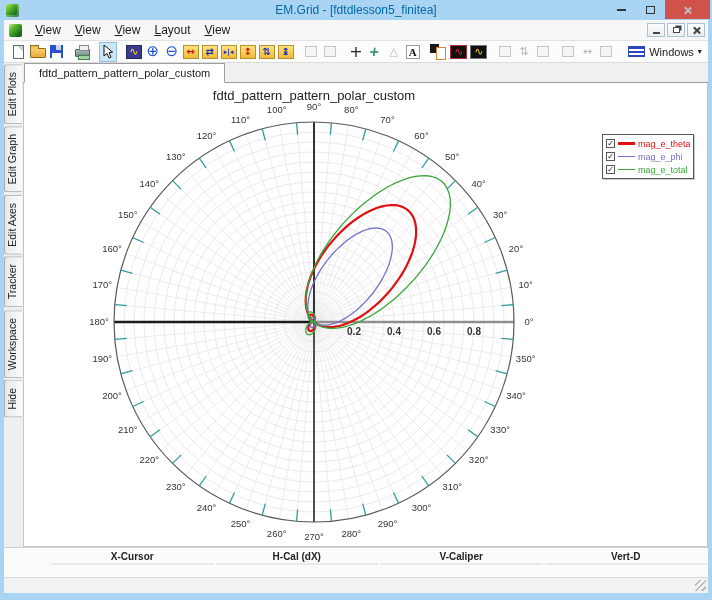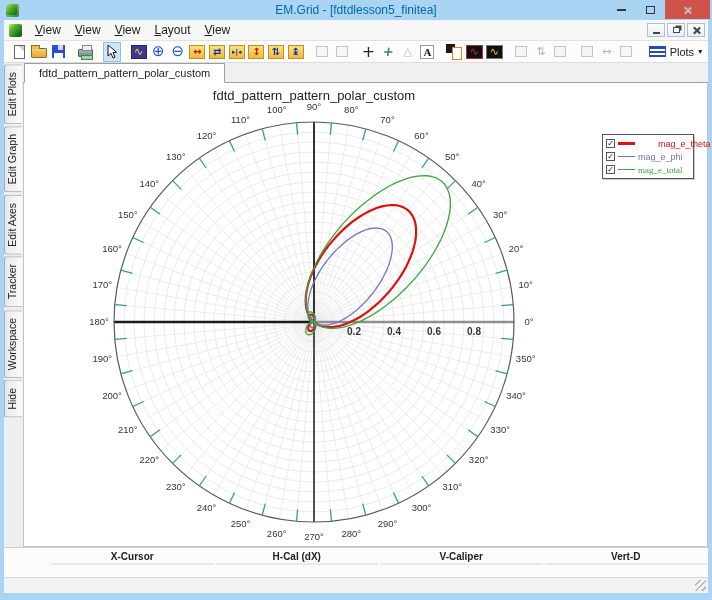--- a/index.html
+++ b/index.html
@@ -258,21 +258,21 @@
           <span class="dsq"></span>
         </span>
       <span class="tbtn">
           <span class="dgl g">↔</span>
         </span>
       <span class="tbtn">
           <span class="dsq"></span>
         </span>
       <span class="layout-btn">
         <span class="lay"></span>
-        <span class="lay-label">Plots</span>
+        <span class="lay-label">Windows</span>
         <span class="caret">▾</span>
       </span>
     </div>
 
     <div class="sidebar">
 
         <div class="side-tab">Edit Plots</div>
 
         <div class="side-tab">Edit Graph</div>
 
@@ -464,33 +464,33 @@
           <text class="rlab" x="450" y="252">0.8</text>
           <path d="M290.3 239.2L291.1 239.9L291.9 240.4L292.8 241.0L293.8 241.5L294.7 242.0L295.7 242.4L296.8 242.8L297.9 243.1L299.0 243.4L300.1 243.6L301.4 243.8L302.6 244.0L303.9 244.1L305.2 244.1L306.6 244.1L308.1 244.0L309.6 243.9L311.1 243.7L312.7 243.4L314.4 243.1L316.1 242.7L317.9 242.2L319.7 241.6L321.7 240.9L323.6 240.2L325.7 239.3L327.8 238.3L330.0 237.3L332.3 236.0L334.6 234.7L337.1 233.2L339.6 231.6L342.2 229.8L344.8 227.8L347.5 225.7L350.3 223.4L353.2 220.9L356.1 218.2L359.0 215.2L362.0 212.1L365.0 208.7L368.0 205.1L371.0 201.2L373.9 197.2L376.8 192.9L379.5 188.4L382.1 183.7L384.5 178.8L386.6 173.8L388.5 168.8L390.0 163.6L391.2 158.5L391.9 153.5L392.1 148.6L391.9 144.0L391.2 139.6L389.9 135.6L388.0 132.0L385.7 128.9L382.8 126.4L379.5 124.4L375.8 123.0L371.8 122.2L367.4 122.1L362.8 122.5L358.1 123.4L353.3 124.8L348.5 126.7L343.7 129.0L338.9 131.6L334.4 134.5L329.9 137.6L325.7 140.9L321.7 144.4L317.9 147.9L314.3 151.5L310.9 155.1L307.8 158.7L304.9 162.2L302.3 165.7L299.8 169.2L297.6 172.5L295.5 175.8L293.7 179.0L292.0 182.1L290.5 185.1L289.1 187.9L287.9 190.7L286.8 193.4L285.9 196.0L285.0 198.5L284.3 200.9L283.7 203.2L283.2 205.4L282.7 207.5L282.4 209.5L282.1 211.5L281.9 213.3L281.8 215.1L281.7 216.8L281.7 218.5L281.8 220.1L281.9 221.6L282.0 223.0L282.2 224.4L282.5 225.8L282.8 227.0L283.2 228.3L283.5 229.4L284.0 230.5L284.4 231.6L284.9 232.6L285.5 233.6L286.1 234.5L286.7 235.4L287.3 236.3L288.0 237.1L288.7 237.8L289.5 238.5ZM290.0 239.0L290.1 239.0L290.2 238.9L290.2 238.9L290.3 238.8L290.3 238.8L290.4 238.7L290.5 238.7L290.5 238.6L290.6 238.5L290.6 238.5L290.7 238.4L290.7 238.3L290.8 238.2L290.8 238.2L290.8 238.1L290.9 238.0L290.9 237.9L290.9 237.8L291.0 237.7L291.0 237.6L291.0 237.4L291.0 237.3L291.0 237.2L291.1 237.1L291.1 236.9L291.1 236.8L291.1 236.6L291.1 236.5L291.0 236.3L291.0 236.1L291.0 236.0L291.0 235.8L290.9 235.6L290.9 235.4L290.8 235.2L290.7 235.0L290.7 234.8L290.6 234.6L290.5 234.4L290.4 234.1L290.3 233.9L290.1 233.7L290.0 233.5L289.9 233.3L289.7 233.1L289.5 232.9L289.3 232.7L289.1 232.5L288.9 232.3L288.7 232.1L288.5 232.0L288.3 231.9L288.1 231.8L287.8 231.7L287.6 231.6L287.4 231.6L287.2 231.6L287.0 231.6L286.7 231.7L286.6 231.8L286.4 231.9L286.2 232.0L286.1 232.2L285.9 232.4L285.8 232.6L285.7 232.8L285.7 233.0L285.6 233.3L285.6 233.5L285.6 233.8L285.6 234.1L285.6 234.3L285.6 234.6L285.6 234.9L285.7 235.1L285.8 235.4L285.8 235.6L285.9 235.9L286.0 236.1L286.1 236.3L286.2 236.5L286.3 236.7L286.4 236.9L286.5 237.1L286.6 237.3L286.8 237.5L286.9 237.6L287.0 237.8L287.1 237.9L287.2 238.0L287.3 238.1L287.5 238.2L287.6 238.3L287.7 238.4L287.8 238.5L287.9 238.6L288.0 238.7L288.1 238.8L288.2 238.8L288.3 238.9L288.4 238.9L288.5 239.0L288.6 239.0L288.7 239.0L288.8 239.1L288.9 239.1L289.0 239.1L289.1 239.1L289.2 239.1L289.3 239.1L289.3 239.1L289.4 239.1L289.5 239.1L289.6 239.1L289.7 239.1L289.7 239.1L289.8 239.1L289.9 239.0L290.0 239.0ZM290.0 239.0L289.9 238.9L289.8 238.9L289.7 238.9L289.6 238.9L289.5 238.8L289.4 238.8L289.3 238.8L289.2 238.8L289.1 238.8L289.0 238.8L288.9 238.8L288.8 238.8L288.7 238.8L288.6 238.9L288.4 238.9L288.3 238.9L288.2 239.0L288.1 239.0L287.9 239.1L287.8 239.1L287.7 239.2L287.5 239.3L287.4 239.4L287.3 239.5L287.1 239.6L287.0 239.7L286.8 239.8L286.7 239.9L286.5 240.1L286.4 240.2L286.2 240.4L286.1 240.5L285.9 240.7L285.8 240.9L285.6 241.1L285.5 241.4L285.3 241.6L285.2 241.8L285.1 242.1L284.9 242.4L284.8 242.6L284.7 242.9L284.6 243.2L284.5 243.5L284.4 243.9L284.3 244.2L284.3 244.5L284.2 244.9L284.2 245.2L284.2 245.5L284.3 245.8L284.3 246.2L284.4 246.5L284.5 246.8L284.6 247.0L284.7 247.3L284.9 247.5L285.1 247.7L285.3 247.8L285.5 247.9L285.8 248.0L286.0 248.1L286.3 248.1L286.6 248.1L286.9 248.1L287.2 248.0L287.5 247.9L287.7 247.7L288.0 247.6L288.3 247.4L288.6 247.2L288.8 247.0L289.1 246.7L289.3 246.5L289.5 246.2L289.7 246.0L289.9 245.7L290.1 245.4L290.2 245.2L290.4 244.9L290.5 244.6L290.6 244.4L290.7 244.1L290.8 243.9L290.9 243.6L291.0 243.4L291.0 243.1L291.1 242.9L291.1 242.7L291.2 242.5L291.2 242.3L291.2 242.1L291.2 241.9L291.2 241.7L291.2 241.5L291.2 241.4L291.2 241.2L291.2 241.0L291.2 240.9L291.2 240.7L291.1 240.6L291.1 240.5L291.1 240.4L291.0 240.2L291.0 240.1L290.9 240.0L290.9 239.9L290.8 239.8L290.8 239.7L290.7 239.6L290.6 239.5L290.6 239.5L290.5 239.4L290.4 239.3L290.4 239.2L290.3 239.2L290.2 239.1L290.1 239.1L290.1 239.0Z" fill="none" stroke="#e01010" stroke-width="2.2" stroke-linejoin="round"></path>
           <path d="M290.2 239.1L290.8 239.6L291.4 239.9L292.0 240.3L292.6 240.6L293.3 240.9L294.0 241.2L294.7 241.5L295.5 241.7L296.2 241.8L297.0 242.0L297.9 242.1L298.7 242.2L299.6 242.2L300.6 242.2L301.5 242.2L302.5 242.1L303.6 242.0L304.6 241.8L305.8 241.6L306.9 241.4L308.1 241.1L309.4 240.7L310.7 240.3L312.1 239.8L313.5 239.2L314.9 238.6L316.5 237.8L318.0 237.0L319.7 236.1L321.4 235.1L323.2 234.0L325.0 232.8L326.9 231.5L328.9 230.0L330.9 228.4L333.0 226.7L335.2 224.7L337.4 222.7L339.7 220.4L342.1 218.0L344.4 215.3L346.8 212.5L349.3 209.5L351.7 206.2L354.0 202.8L356.4 199.1L358.6 195.3L360.7 191.3L362.6 187.2L364.4 183.0L365.8 178.7L367.0 174.4L367.8 170.1L368.3 166.0L368.3 162.1L367.9 158.4L366.9 155.0L365.6 152.1L363.7 149.6L361.4 147.6L358.7 146.2L355.6 145.3L352.2 145.0L348.6 145.2L344.8 146.0L340.9 147.2L337.0 148.8L333.0 150.8L329.1 153.1L325.4 155.7L321.7 158.4L318.3 161.4L315.0 164.4L311.9 167.4L309.0 170.5L306.3 173.6L303.8 176.6L301.5 179.6L299.4 182.6L297.5 185.4L295.8 188.2L294.2 190.9L292.8 193.5L291.5 195.9L290.4 198.3L289.3 200.6L288.4 202.8L287.6 204.9L286.9 206.9L286.3 208.8L285.8 210.7L285.3 212.4L284.9 214.1L284.6 215.7L284.4 217.2L284.2 218.6L284.0 220.0L283.9 221.4L283.9 222.6L283.9 223.8L283.9 225.0L284.0 226.1L284.1 227.2L284.2 228.2L284.4 229.1L284.6 230.0L284.9 230.9L285.1 231.8L285.4 232.6L285.7 233.3L286.1 234.0L286.4 234.7L286.8 235.4L287.2 236.0L287.7 236.6L288.1 237.2L288.6 237.7L289.1 238.2L289.6 238.7ZM290.0 239.0L290.1 239.0L290.1 238.9L290.2 238.9L290.2 238.9L290.2 238.8L290.3 238.8L290.3 238.8L290.4 238.7L290.4 238.7L290.4 238.6L290.5 238.6L290.5 238.5L290.5 238.5L290.6 238.4L290.6 238.3L290.6 238.3L290.6 238.2L290.7 238.1L290.7 238.1L290.7 238.0L290.7 237.9L290.7 237.8L290.7 237.7L290.7 237.6L290.7 237.6L290.7 237.5L290.7 237.4L290.7 237.3L290.7 237.1L290.7 237.0L290.7 236.9L290.7 236.8L290.6 236.7L290.6 236.6L290.5 236.4L290.5 236.3L290.4 236.2L290.4 236.0L290.3 235.9L290.3 235.8L290.2 235.7L290.1 235.5L290.0 235.4L289.9 235.3L289.8 235.1L289.7 235.0L289.6 234.9L289.4 234.8L289.3 234.7L289.2 234.6L289.1 234.6L288.9 234.5L288.8 234.4L288.6 234.4L288.5 234.4L288.4 234.4L288.2 234.4L288.1 234.4L288.0 234.4L287.8 234.5L287.7 234.6L287.6 234.6L287.5 234.7L287.5 234.8L287.4 235.0L287.3 235.1L287.3 235.2L287.2 235.4L287.2 235.5L287.2 235.7L287.2 235.8L287.1 236.0L287.2 236.2L287.2 236.3L287.2 236.5L287.2 236.6L287.3 236.8L287.3 236.9L287.4 237.1L287.4 237.2L287.5 237.4L287.5 237.5L287.6 237.6L287.7 237.7L287.7 237.8L287.8 238.0L287.9 238.1L287.9 238.1L288.0 238.2L288.1 238.3L288.2 238.4L288.2 238.5L288.3 238.5L288.4 238.6L288.5 238.7L288.5 238.7L288.6 238.8L288.7 238.8L288.8 238.9L288.8 238.9L288.9 238.9L289.0 239.0L289.0 239.0L289.1 239.0L289.2 239.0L289.2 239.1L289.3 239.1L289.4 239.1L289.4 239.1L289.5 239.1L289.5 239.1L289.6 239.1L289.7 239.1L289.7 239.1L289.8 239.1L289.8 239.1L289.9 239.1L289.9 239.0L290.0 239.0ZM290.0 239.0L289.9 239.0L289.9 238.9L289.8 238.9L289.7 238.9L289.6 238.9L289.6 238.9L289.5 238.9L289.4 238.9L289.4 238.9L289.3 238.9L289.2 238.9L289.1 238.9L289.0 238.9L288.9 238.9L288.9 238.9L288.8 238.9L288.7 239.0L288.6 239.0L288.5 239.1L288.4 239.1L288.3 239.1L288.2 239.2L288.1 239.3L288.1 239.3L288.0 239.4L287.9 239.5L287.8 239.6L287.7 239.6L287.6 239.7L287.5 239.8L287.4 239.9L287.3 240.1L287.2 240.2L287.1 240.3L287.0 240.4L287.0 240.6L286.9 240.7L286.8 240.9L286.7 241.0L286.7 241.2L286.6 241.4L286.5 241.6L286.5 241.7L286.5 241.9L286.4 242.1L286.4 242.3L286.4 242.5L286.4 242.7L286.4 242.9L286.4 243.0L286.5 243.2L286.5 243.4L286.6 243.5L286.6 243.7L286.7 243.8L286.8 244.0L286.9 244.1L287.1 244.2L287.2 244.3L287.3 244.4L287.5 244.4L287.6 244.5L287.8 244.5L287.9 244.5L288.1 244.5L288.3 244.5L288.4 244.4L288.6 244.4L288.8 244.3L288.9 244.2L289.1 244.1L289.3 244.0L289.4 243.9L289.5 243.8L289.7 243.6L289.8 243.5L289.9 243.3L290.0 243.2L290.1 243.1L290.2 242.9L290.3 242.8L290.4 242.6L290.5 242.4L290.6 242.3L290.6 242.1L290.7 242.0L290.7 241.9L290.8 241.7L290.8 241.6L290.8 241.4L290.8 241.3L290.9 241.2L290.9 241.0L290.9 240.9L290.9 240.8L290.9 240.7L290.9 240.6L290.9 240.5L290.9 240.4L290.8 240.3L290.8 240.2L290.8 240.1L290.8 240.0L290.7 239.9L290.7 239.8L290.7 239.7L290.6 239.7L290.6 239.6L290.6 239.5L290.5 239.5L290.5 239.4L290.4 239.3L290.4 239.3L290.3 239.2L290.3 239.2L290.2 239.1L290.2 239.1L290.1 239.1L290.0 239.0Z" fill="none" stroke="#7373c9" stroke-width="1.3" stroke-linejoin="round"></path>
           <path d="M290.3 239.2L291.1 240.0L292.0 240.6L293.0 241.3L293.9 241.9L295.0 242.4L296.0 242.9L297.1 243.4L298.3 243.8L299.5 244.2L300.7 244.5L302.0 244.7L303.4 245.0L304.8 245.1L306.3 245.3L307.8 245.3L309.4 245.3L311.1 245.2L312.8 245.1L314.6 244.9L316.4 244.6L318.4 244.3L320.4 243.8L322.5 243.3L324.8 242.7L327.1 241.9L329.5 241.1L332.0 240.1L334.6 239.0L337.3 237.8L340.2 236.4L343.1 234.8L346.2 233.1L349.4 231.2L352.8 229.1L356.3 226.7L359.9 224.2L363.6 221.3L367.5 218.2L371.5 214.9L375.6 211.2L379.8 207.2L384.0 202.9L388.4 198.3L392.7 193.3L397.1 187.9L401.4 182.3L405.5 176.3L409.6 170.0L413.3 163.4L416.8 156.7L419.9 149.8L422.4 142.8L424.4 135.8L425.8 129.0L426.4 122.5L426.2 116.3L425.2 110.7L423.3 105.7L420.6 101.3L417.1 97.8L412.8 95.2L407.8 93.5L402.3 92.7L396.3 92.8L389.9 93.7L383.3 95.4L376.6 97.8L369.8 100.7L363.2 104.2L356.7 108.2L350.4 112.4L344.4 116.9L338.7 121.5L333.3 126.3L328.2 131.1L323.5 135.9L319.1 140.6L315.1 145.3L311.4 149.8L308.0 154.3L304.9 158.6L302.1 162.8L299.5 166.8L297.2 170.7L295.1 174.4L293.2 178.0L291.5 181.4L290.0 184.7L288.7 187.8L287.5 190.8L286.4 193.7L285.5 196.4L284.7 199.0L284.1 201.5L283.5 203.9L283.0 206.2L282.7 208.4L282.4 210.5L282.1 212.5L282.0 214.4L281.9 216.2L281.9 218.0L282.0 219.7L282.1 221.3L282.3 222.8L282.5 224.3L282.8 225.7L283.1 227.1L283.5 228.4L283.9 229.6L284.3 230.8L284.8 231.9L285.4 233.0L286.0 234.0L286.6 235.0L287.2 235.9L287.9 236.8L288.7 237.7L289.5 238.5ZM290.0 239.0L290.1 238.9L290.2 238.9L290.3 238.8L290.4 238.7L290.5 238.7L290.6 238.6L290.7 238.5L290.7 238.4L290.8 238.3L290.9 238.2L291.0 238.1L291.0 238.0L291.1 237.9L291.2 237.8L291.2 237.7L291.3 237.5L291.3 237.4L291.4 237.2L291.4 237.1L291.4 236.9L291.5 236.7L291.5 236.6L291.5 236.4L291.5 236.2L291.5 236.0L291.5 235.8L291.5 235.6L291.5 235.3L291.5 235.1L291.5 234.9L291.4 234.6L291.4 234.4L291.3 234.1L291.2 233.9L291.2 233.6L291.1 233.3L290.9 233.0L290.8 232.7L290.7 232.4L290.5 232.1L290.4 231.8L290.2 231.6L290.0 231.3L289.8 231.0L289.6 230.7L289.3 230.4L289.1 230.2L288.8 229.9L288.5 229.7L288.2 229.5L287.9 229.3L287.6 229.2L287.3 229.0L287.0 228.9L286.7 228.9L286.4 228.8L286.1 228.8L285.8 228.9L285.5 229.0L285.3 229.1L285.0 229.2L284.8 229.4L284.6 229.6L284.4 229.9L284.2 230.1L284.1 230.4L284.0 230.7L283.9 231.1L283.9 231.4L283.8 231.8L283.8 232.1L283.8 232.5L283.9 232.9L283.9 233.2L284.0 233.6L284.0 233.9L284.1 234.3L284.2 234.6L284.4 234.9L284.5 235.2L284.6 235.5L284.8 235.8L284.9 236.1L285.1 236.3L285.2 236.6L285.4 236.8L285.5 237.0L285.7 237.2L285.9 237.4L286.0 237.6L286.2 237.8L286.3 237.9L286.5 238.1L286.7 238.2L286.8 238.3L287.0 238.4L287.1 238.5L287.3 238.6L287.4 238.7L287.6 238.8L287.7 238.9L287.9 238.9L288.0 239.0L288.1 239.0L288.3 239.1L288.4 239.1L288.5 239.2L288.7 239.2L288.8 239.2L288.9 239.2L289.0 239.2L289.2 239.2L289.3 239.2L289.4 239.2L289.5 239.2L289.6 239.1L289.7 239.1L289.8 239.1L289.9 239.0ZM290.0 239.0L289.8 238.9L289.7 238.9L289.6 238.8L289.4 238.8L289.3 238.7L289.1 238.7L289.0 238.7L288.8 238.7L288.6 238.7L288.5 238.7L288.3 238.7L288.2 238.7L288.0 238.8L287.8 238.8L287.6 238.8L287.4 238.9L287.3 239.0L287.1 239.0L286.9 239.1L286.7 239.2L286.5 239.3L286.3 239.4L286.1 239.6L285.9 239.7L285.7 239.8L285.5 240.0L285.2 240.2L285.0 240.4L284.8 240.6L284.6 240.8L284.4 241.0L284.2 241.3L284.0 241.6L283.7 241.9L283.5 242.2L283.3 242.5L283.1 242.8L282.9 243.2L282.8 243.5L282.6 243.9L282.4 244.3L282.3 244.7L282.1 245.1L282.0 245.6L281.9 246.0L281.9 246.5L281.8 246.9L281.8 247.4L281.8 247.8L281.8 248.3L281.9 248.7L281.9 249.1L282.1 249.5L282.2 249.9L282.4 250.3L282.6 250.6L282.9 250.9L283.1 251.1L283.4 251.4L283.8 251.5L284.1 251.7L284.5 251.7L284.8 251.8L285.2 251.8L285.6 251.7L286.0 251.6L286.4 251.5L286.8 251.3L287.2 251.1L287.6 250.9L287.9 250.7L288.3 250.4L288.6 250.1L289.0 249.8L289.3 249.4L289.6 249.1L289.8 248.7L290.1 248.4L290.3 248.0L290.5 247.6L290.7 247.3L290.9 246.9L291.1 246.6L291.2 246.2L291.3 245.9L291.4 245.5L291.5 245.2L291.6 244.9L291.7 244.5L291.8 244.2L291.8 243.9L291.8 243.6L291.9 243.4L291.9 243.1L291.9 242.8L291.9 242.6L291.8 242.3L291.8 242.1L291.8 241.9L291.8 241.7L291.7 241.5L291.7 241.3L291.6 241.1L291.6 240.9L291.5 240.7L291.4 240.5L291.3 240.4L291.3 240.2L291.2 240.1L291.1 240.0L291.0 239.8L290.9 239.7L290.8 239.6L290.7 239.5L290.6 239.4L290.4 239.3L290.3 239.2L290.2 239.1L290.1 239.0Z" fill="none" stroke="#3aa63a" stroke-width="1.3" stroke-linejoin="round"></path>
         </svg>
       <div class="legend">
 
           <div class="legend-row">
             <span class="cb">✓</span>
             <span class="swatch" style="background: rgb(224, 16, 16); height: 2.4px;"></span>
-            <span class="legend-label" style="color: rgb(224, 16, 16); margin-left: 20px;">mag_e_theta</span>
+            <span class="legend-label" style="color: rgb(224, 16, 16);">mag_e_theta</span>
           </div>
 
           <div class="legend-row">
             <span class="cb">✓</span>
             <span class="swatch" style="background: rgb(115, 115, 201); height: 1.4px;"></span>
             <span class="legend-label" style="color: rgb(115, 115, 201);">mag_e_phi</span>
           </div>
 
           <div class="legend-row">
             <span class="cb">✓</span>
             <span class="swatch" style="background: rgb(58, 166, 58); height: 1.4px;"></span>
-            <span class="legend-label" style="color: rgb(58, 166, 58); font-family: Liberation Serif, serif;">mag_e_total</span>
+            <span class="legend-label" style="color: rgb(58, 166, 58);">mag_e_total</span>
           </div>
         </div>
     </div>
 
     <div class="readout">
       <div class="readout-cols">
 
           <div class="ro-col">
             <div class="ro-hdr">X-Cursor</div>
             <div class="ro-cell"></div>

